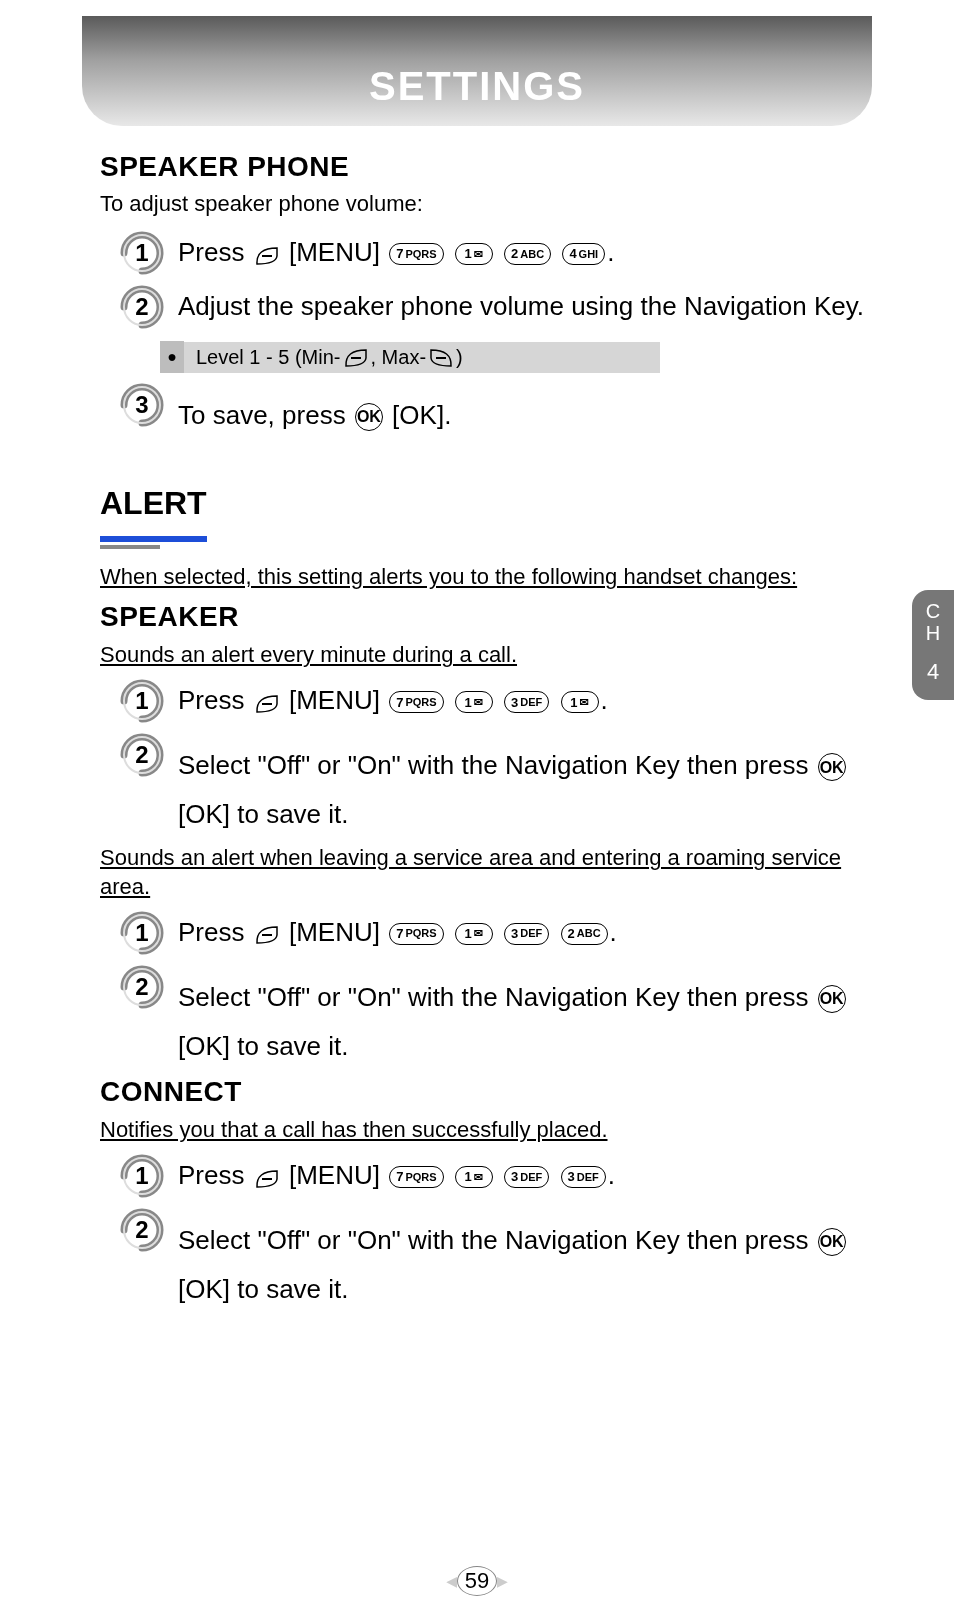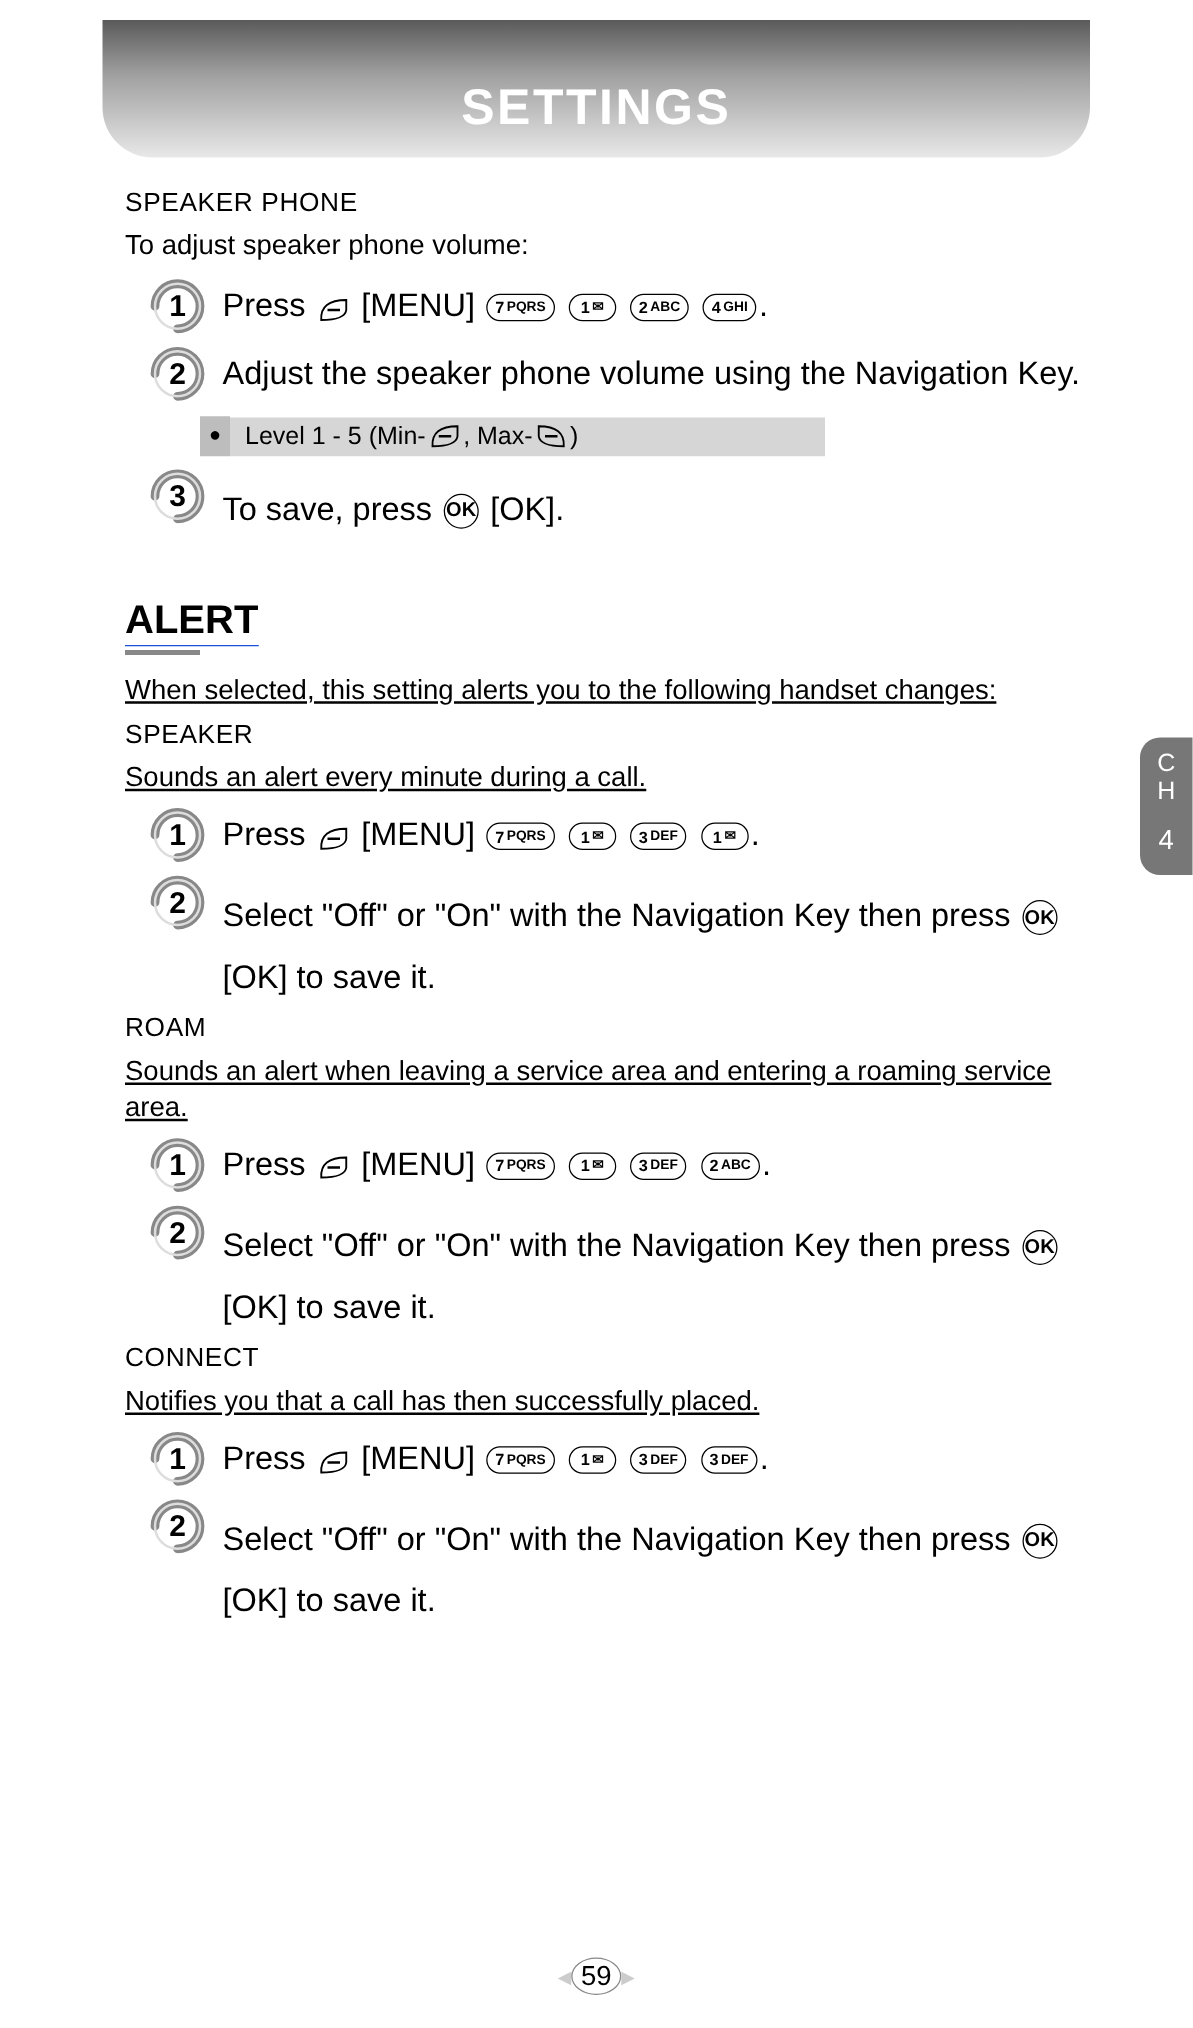--- a/index.html
+++ b/index.html
@@ -31,36 +31,36 @@
     letter-spacing: 2px;
     margin-top: 30px;
   }
   .content {
     position: absolute;
     left: 100px;
     top: 145px;
     width: 780px;
   }
   .sec-title {
-    font-weight: normal;
-    font-size: 21px;
+    font-weight: bold;
+    font-size: 28px;
     margin: 6px 0 8px 0;
     letter-spacing: 0.5px;
   }
   .sec-sub {
     font-size: 22px;
     margin-bottom: 18px;
   }
   .sec-big {
     font-weight: bold;
     font-size: 32px;
     margin: 26px 0 4px 0;
-    border-bottom: 1px solid #1d4ed8;
+    border-bottom: 6px solid #1d4ed8;
     display: inline-block;
-    padding-bottom: 2px;
+    padding-bottom: 14px;
   }
   .sec-big-underline {
     height: 4px;
     width: 60px;
     background: #888;
     margin-top: -1px;
     margin-bottom: 14px;
   }
   .desc {
     font-size: 22px;
@@ -339,21 +339,20 @@
     </span>
     <div class="step-body">
       <span>Select "Off" or "On" with the Navigation Key then press</span>
       <span class="ok-circle">OK</span>
       <span>[OK]</span>
       <span>to save it.</span>
     </div>
   </div>
 
   
-  <div class="sec-title">ROAM</div>
   <div class="desc">Sounds an alert when leaving a service area and entering a roaming service area.</div>
 
   <div class="step">
     <span class="step-num">
       <svg viewBox="0 0 44 44">
           <path d="M4 22 A18 18 0 1 1 22 40" fill="none" stroke="#888" stroke-width="7" stroke-linecap="round"></path>
           <circle cx="22" cy="22" r="18" fill="none" stroke="#ddd" stroke-width="2"></circle>
           <text x="22" y="30" text-anchor="middle" font-size="24" font-weight="bold" fill="#000">1</text>
         </svg>
     </span>

